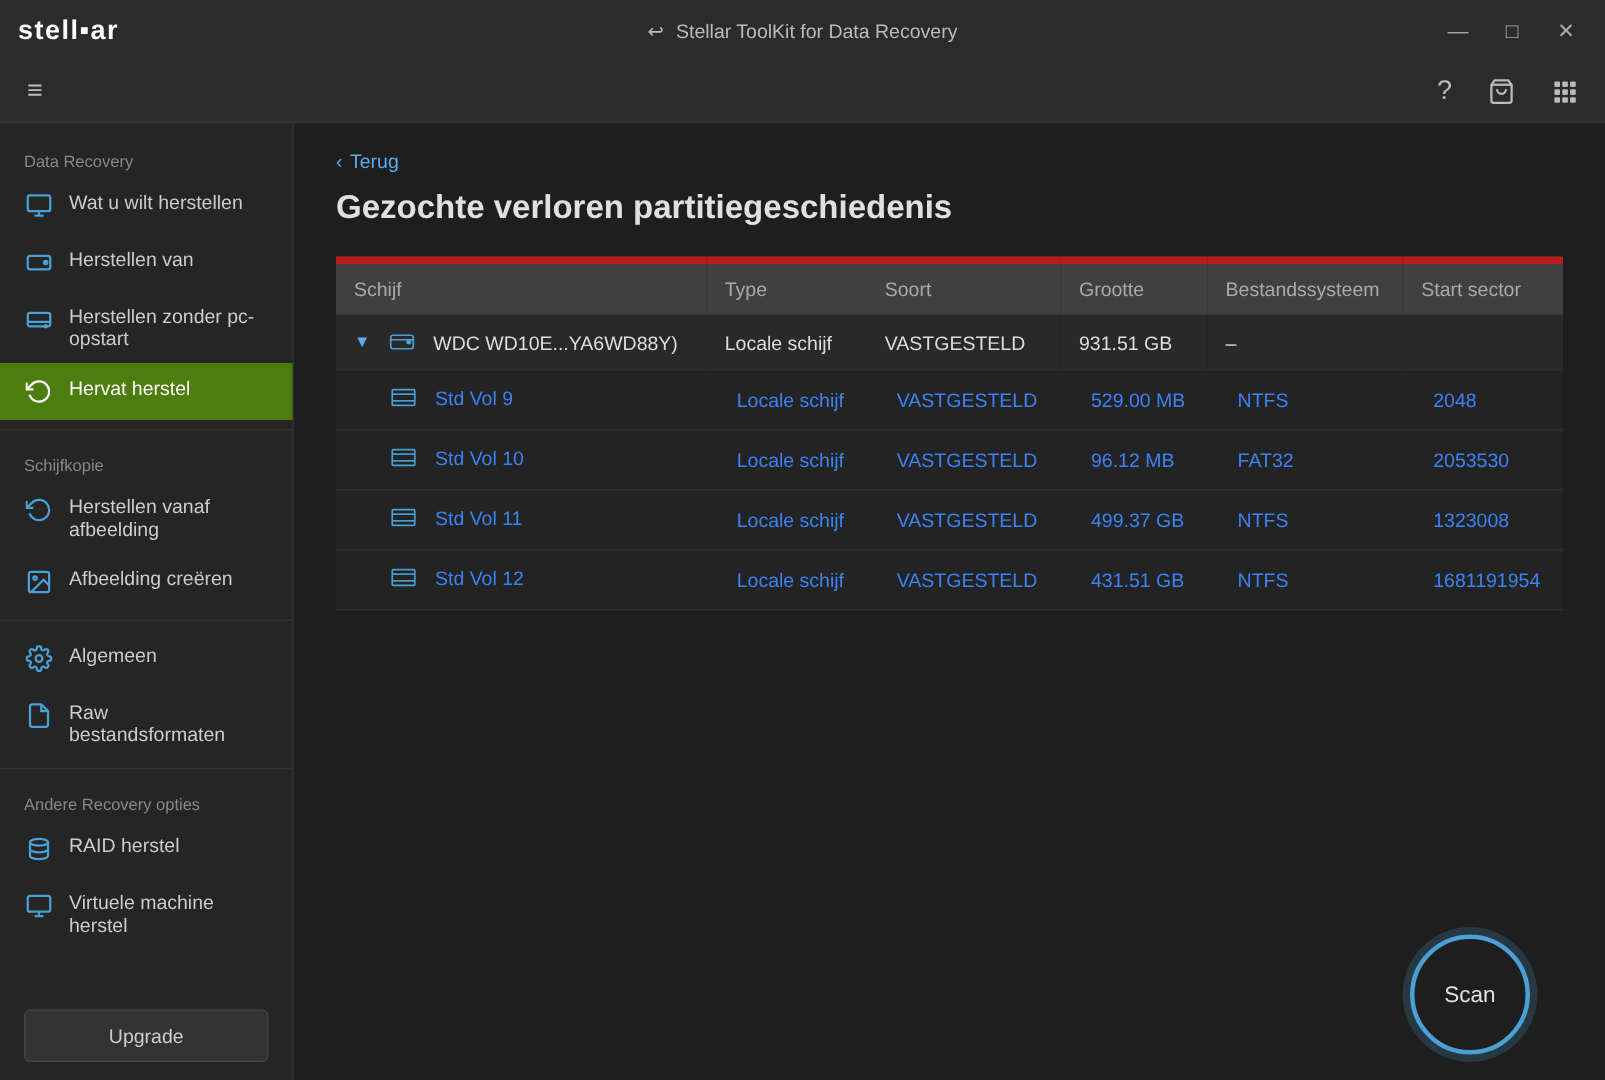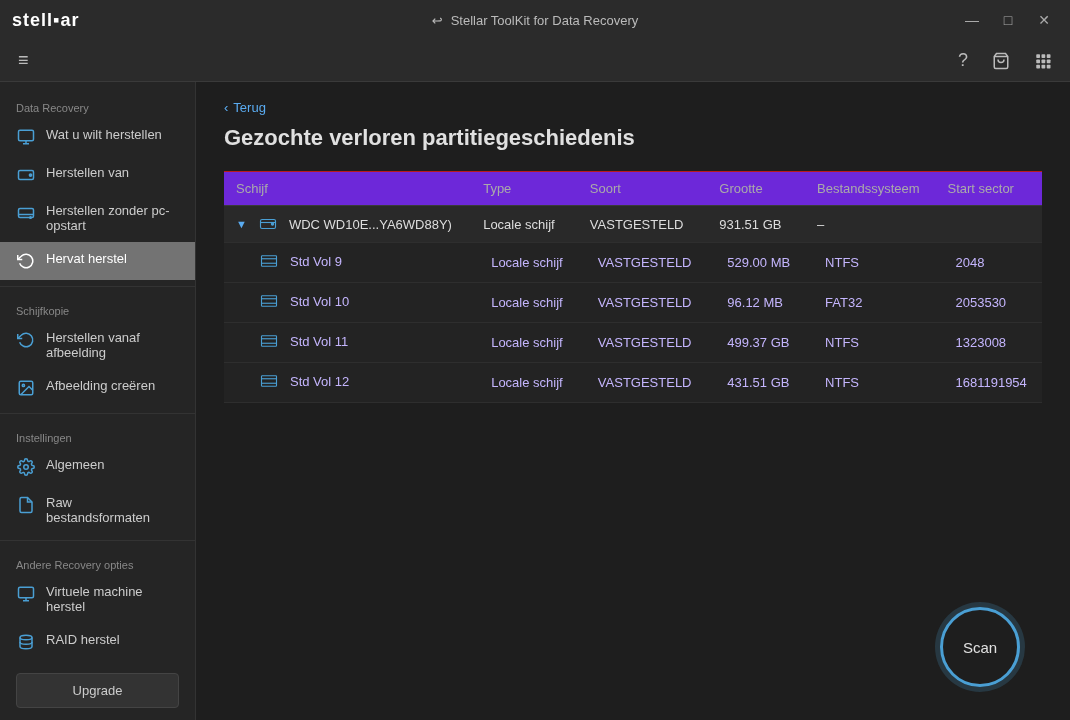--- a/index.html
+++ b/index.html
@@ -117,21 +117,21 @@
     .sidebar-item {
       display: flex;
       gap: 10px;
       padding: 9px 16px;
       cursor: pointer;
       font-size: 13px;
       color: #ccc;
       border-radius: 0;
     }
     .sidebar-item.active {
-      background: #737373;
+      background: #4d7c0f;
       color: #fff;
     }
     .sidebar-item .si-icon {
       width: 20px;
       height: 20px;
       display: flex;
       align-items: center;
       justify-content: center;
       flex-shrink: 0;
     }
@@ -181,31 +181,31 @@
       margin-bottom: 20px;
     }
 
     
     .disk-table {
       width: 100%;
       border-collapse: collapse;
       font-size: 13px;
     }
     .disk-table th {
-      background: #6d28d9;
+      background: #404040;
       color: #aaa;
       font-weight: 400;
       padding: 9px 12px;
       text-align: left;
       border-bottom: 1px solid #3a3a3a;
-      border-top: 1px solid #b91c1c;
+      border-top: 5px solid #b91c1c;
     }
     .disk-table td {
       padding: 9px 12px;
-      color: #c4b5fd;
+      color: #3b82f6;
       border-bottom: 1px solid #2e2e2e;
     }
     .disk-table tr.main-disk td {
       background: #292929;
       color: #ddd;
       font-size: 13px;
     }
     .disk-table tr.sub-row td {
       background: #232323;
       padding-left: 20px;
@@ -227,21 +227,21 @@
       width: 18px;
       height: 18px;
       display: inline-block;
       vertical-align: middle;
       margin-right: 4px;
     }
 
     
     .scan-btn-container {
       position: absolute;
-      bottom: 33px;
+      bottom: 17px;
       right: 50px;
     }
     .scan-btn {
       width: 80px;
       height: 80px;
       border-radius: 50%;
       background: transparent;
       border: 3px solid #4a9fd4;
       color: #e0e0e0;
       font-size: 15px;
@@ -369,21 +369,20 @@
         <svg width="18" height="18" viewBox="0 0 24 24" fill="none" stroke="#4a9fd4" stroke-width="2">
           <rect x="3" y="3" width="18" height="18" rx="2"></rect>
             <circle cx="8.5" cy="8.5" r="1.5"></circle>
             <polyline points="21 15 16 10 5 21"></polyline>
         </svg>
       </span>
       <span>Afbeelding creëren</span>
     </div>
 
     <div class="sidebar-divider"></div>
-    <div class="sidebar-section-label">Instellingen</div>
 
     <div class="sidebar-item">
       <span class="si-icon">
         <svg width="18" height="18" viewBox="0 0 24 24" fill="none" stroke="#4a9fd4" stroke-width="2">
           <circle cx="12" cy="12" r="3"></circle>
             <path d="M19.4 15a1.65 1.65 0 00.33 1.82l.06.06a2 2 0 010 2.83 2 2 0 01-2.83 0l-.06-.06a1.65 1.65 0 00-1.82-.33 1.65 1.65 0 00-1 1.51V21a2 2 0 01-4 0v-.09A1.65 1.65 0 009 19.4a1.65 1.65 0 00-1.82.33l-.06.06a2 2 0 01-2.83 0 2 2 0 010-2.83l.06-.06A1.65 1.65 0 004.68 15a1.65 1.65 0 00-1.51-1H3a2 2 0 010-4h.09A1.65 1.65 0 004.6 9a1.65 1.65 0 00-.33-1.82l-.06-.06a2 2 0 010-2.83 2 2 0 012.83 0l.06.06A1.65 1.65 0 009 4.68a1.65 1.65 0 001-1.51V3a2 2 0 014 0v.09a1.65 1.65 0 001 1.51 1.65 1.65 0 001.82-.33l.06-.06a2 2 0 012.83 0 2 2 0 010 2.83l-.06.06A1.65 1.65 0 0019.4 9a1.65 1.65 0 001.51 1H21a2 2 0 010 4h-.09a1.65 1.65 0 00-1.51 1z"></path>
         </svg>
       </span>
       <span>Algemeen</span>
     </div>
@@ -393,41 +392,41 @@
         <svg width="18" height="18" viewBox="0 0 24 24" fill="none" stroke="#4a9fd4" stroke-width="2">
           <path d="M14 2H6a2 2 0 00-2 2v16a2 2 0 002 2h12a2 2 0 002-2V8z"></path>
             <polyline points="14 2 14 8 20 8"></polyline>
         </svg>
       </span>
       <span>Raw bestandsformaten</span>
     </div>
 
     <div class="sidebar-divider"></div>
     <div class="sidebar-section-label">Andere Recovery opties</div>
+
+    <div class="sidebar-item">
+      <span class="si-icon">
+        <svg width="18" height="18" viewBox="0 0 24 24" fill="none" stroke="#4a9fd4" stroke-width="2">
+          <ellipse cx="12" cy="6" rx="8" ry="3"></ellipse>
+            <path d="M4 6v6c0 1.66 3.58 3 8 3s8-1.34 8-3V6"></path>
+            <path d="M4 12v6c0 1.66 3.58 3 8 3s8-1.34 8-3v-6"></path>
+        </svg>
+      </span>
+      <span>RAID herstel</span>
+    </div>
 
     <div class="sidebar-item">
       <span class="si-icon">
         <svg width="18" height="18" viewBox="0 0 24 24" fill="none" stroke="#4a9fd4" stroke-width="2">
           <rect x="2" y="3" width="20" height="14" rx="2"></rect>
             <line x1="8" y1="21" x2="16" y2="21"></line>
             <line x1="12" y1="17" x2="12" y2="21"></line>
         </svg>
       </span>
       <span>Virtuele machine herstel</span>
-    </div>
-
-    <div class="sidebar-item">
-      <span class="si-icon">
-        <svg width="18" height="18" viewBox="0 0 24 24" fill="none" stroke="#4a9fd4" stroke-width="2">
-          <ellipse cx="12" cy="6" rx="8" ry="3"></ellipse>
-            <path d="M4 6v6c0 1.66 3.58 3 8 3s8-1.34 8-3V6"></path>
-            <path d="M4 12v6c0 1.66 3.58 3 8 3s8-1.34 8-3v-6"></path>
-        </svg>
-      </span>
-      <span>RAID herstel</span>
     </div>
 
     <div class="sidebar-bottom">
       <button class="upgrade-btn">Upgrade</button>
     </div>
   </div>
 
   <div class="content">
     <div class="back-link">
       <span>‹</span>

